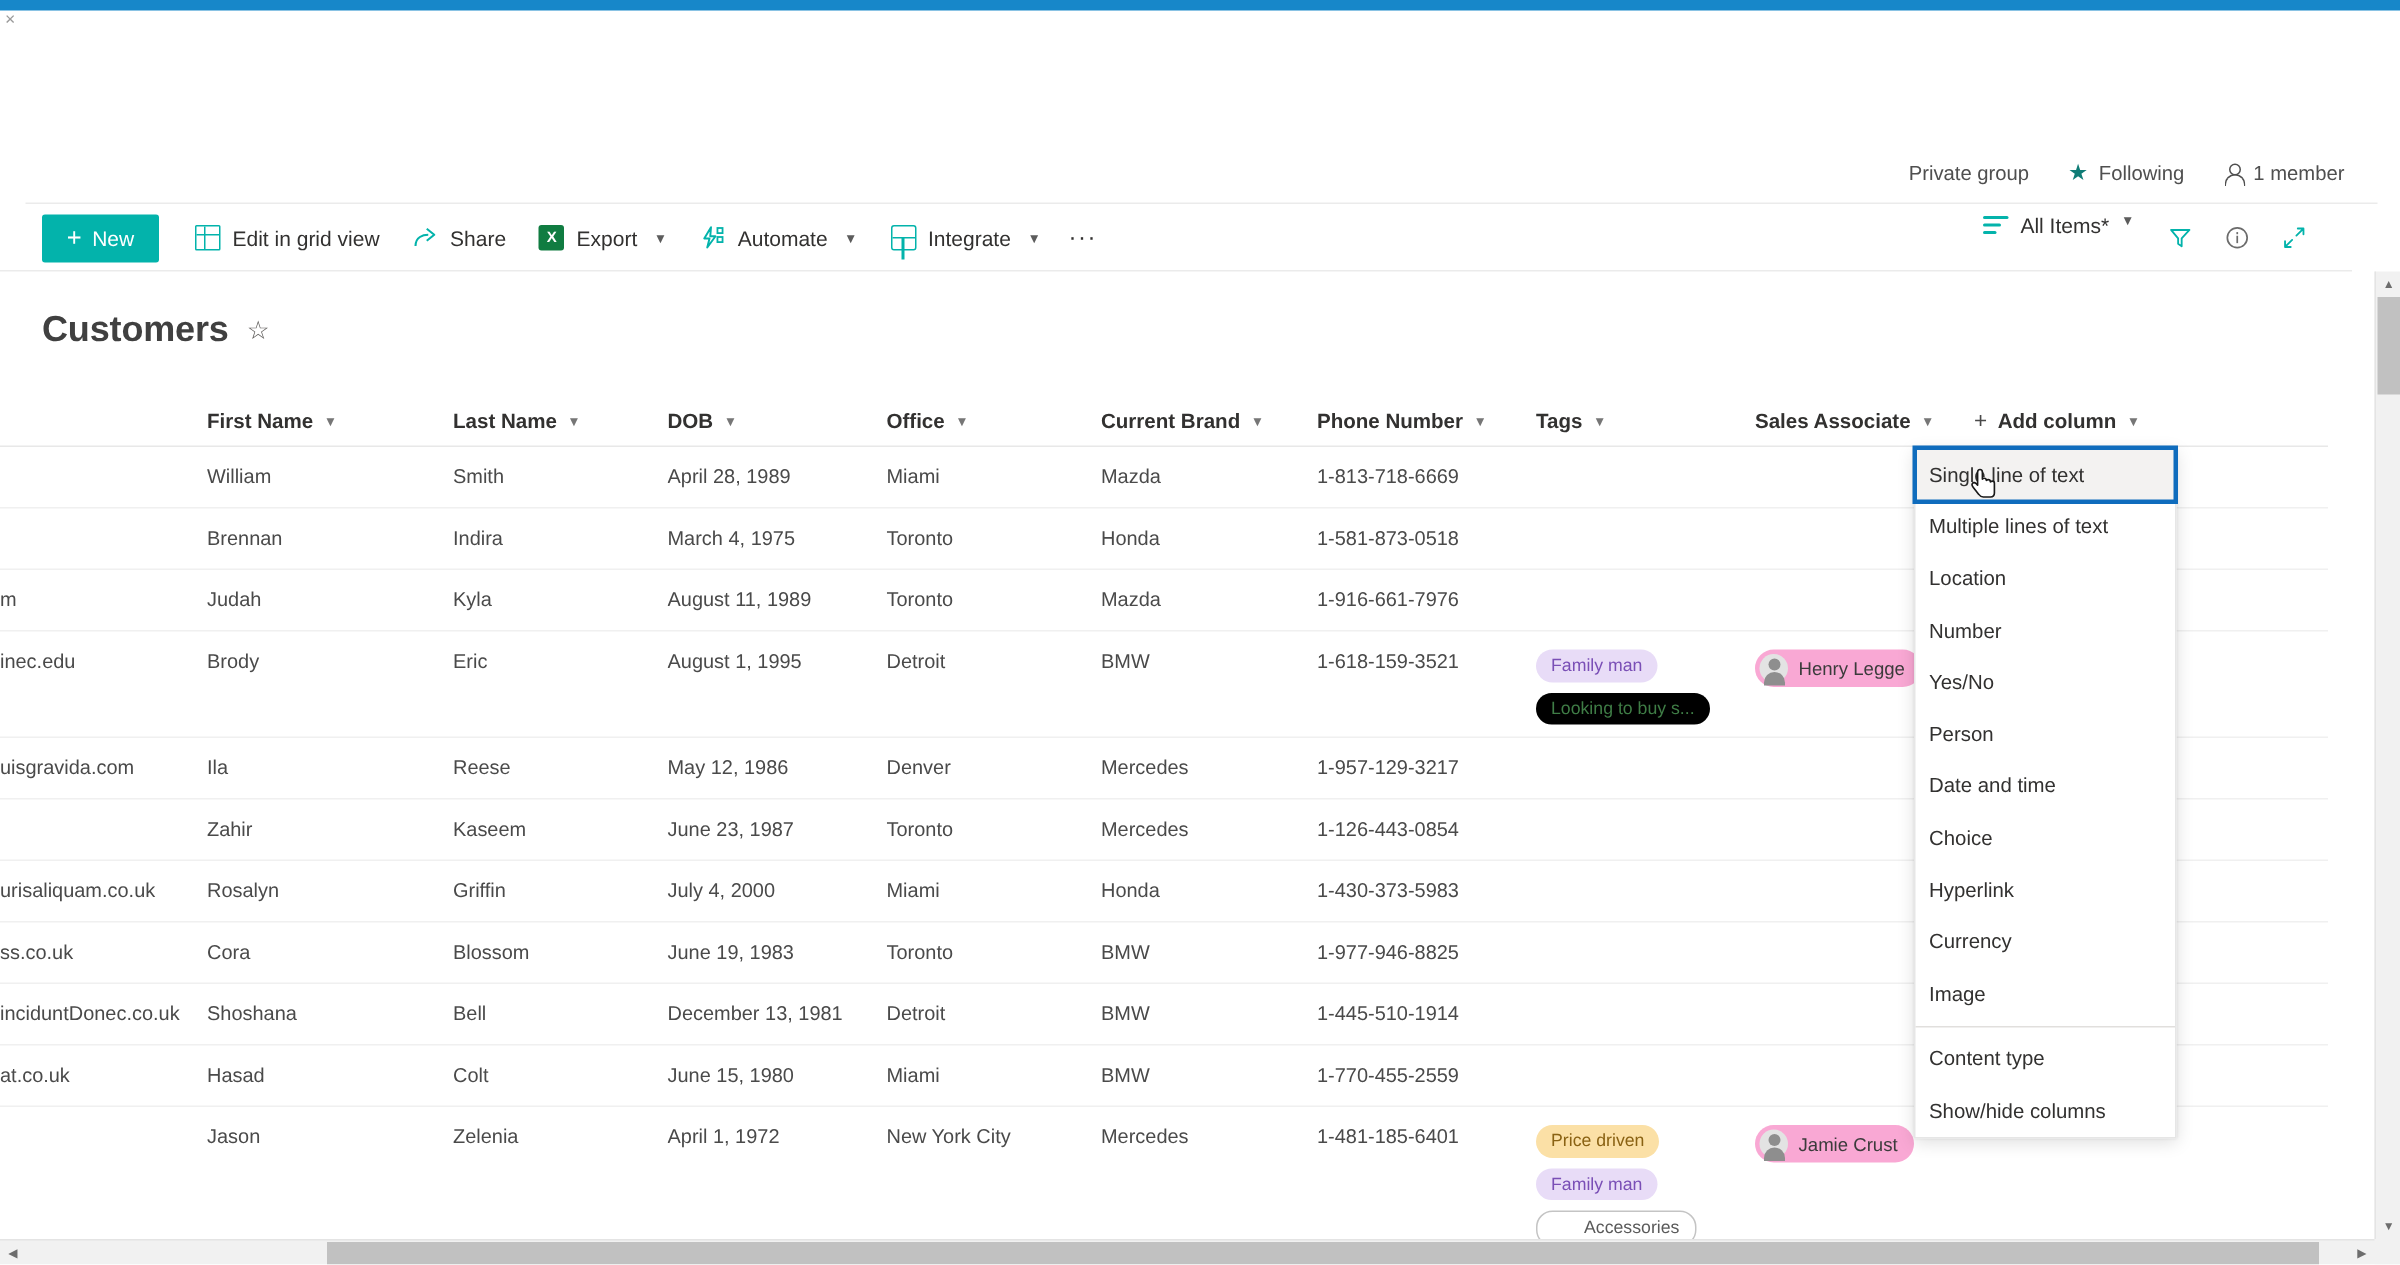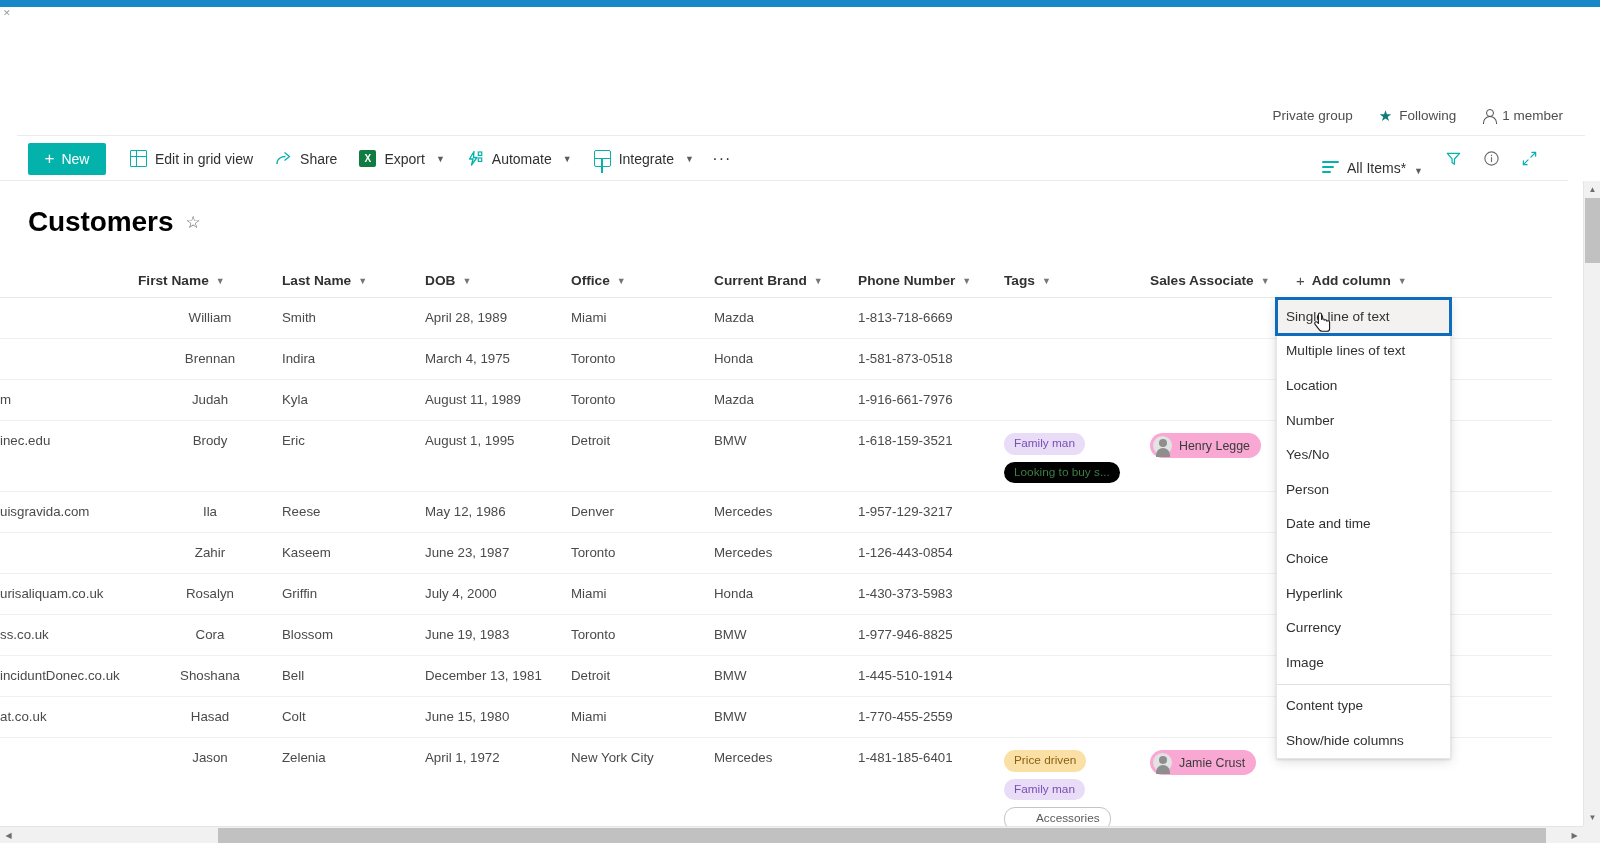--- a/index.html
+++ b/index.html
@@ -84,29 +84,29 @@
   .ico-view { display:flex; flex-direction:column; justify-content:center; gap:3px; }
   .ico-view i { display:block; height:1.7px; background:#03b3ab; border-radius:1px;}
   .ico-view i:nth-child(1){width:100%;}
   .ico-view i:nth-child(2){width:72%;}
   .ico-view i:nth-child(3){width:52%;}
 
   .icobtn {
     width:34px; height:34px; display:flex; align-items:center; justify-content:center;
     cursor:pointer; border-radius:2px;
   }
-  .view-sel { display:flex; align-items:flex-end; gap:8px; padding:0 9px; height:34px;
+  .view-sel { display:flex; align-items:flex-start; gap:8px; padding:0 9px; height:34px;
               font-size:14px; color:#323130; cursor:pointer; }
 
   
   .title-row {
     position:absolute; top:206px; left:28px;
     display:flex; align-items:center; gap:12px;
   }
-  .title-row h1 { font-size:28px; font-weight:600; color:#000000; letter-spacing:-0.1px; }
+  .title-row h1 { font-size:24px; font-weight:600; color:#404040; letter-spacing:-0.1px; }
   .fav-star { font-size:17px; color:#605e5c; cursor:pointer; line-height:1; }
 
   
   .grid {
     position:absolute; top:264px; left:0; width:1552px;
   }
   .grid-head {
     display:flex; align-items:center; height:34px;
     border-bottom:1px solid #e8e8e8; font-size:13.7px; color:#323130;
     font-weight:600;
@@ -121,21 +121,21 @@
     display:flex; align-items:flex-start;
     border-bottom:1px solid #f0f0f0;
     font-size:13.3px; color:#4a4a4a;
     min-height:41px;
   }
   .row .cell { padding-top:12px; padding-bottom:8px; overflow:hidden; }
   .row .cell.email { color:#4a4a4a; white-space:nowrap; }
 
   
   .c-email  { width:138px; }
-  .c-first  { width:144px;text-align:center; }
+  .c-first  { width:164px; }
   .c-last   { width:143px; }
   .c-dob    { width:146px; }
   .c-office { width:143px; }
   .c-brand  { width:144px; }
   .c-phone  { width:146px; }
   .c-tags   { width:146px; }
   .c-assoc  { width:146px; }
   .c-add    { width:200px; }
 
   .tags-wrap { display:flex; flex-direction:column; gap:7px; align-items:flex-start; }

